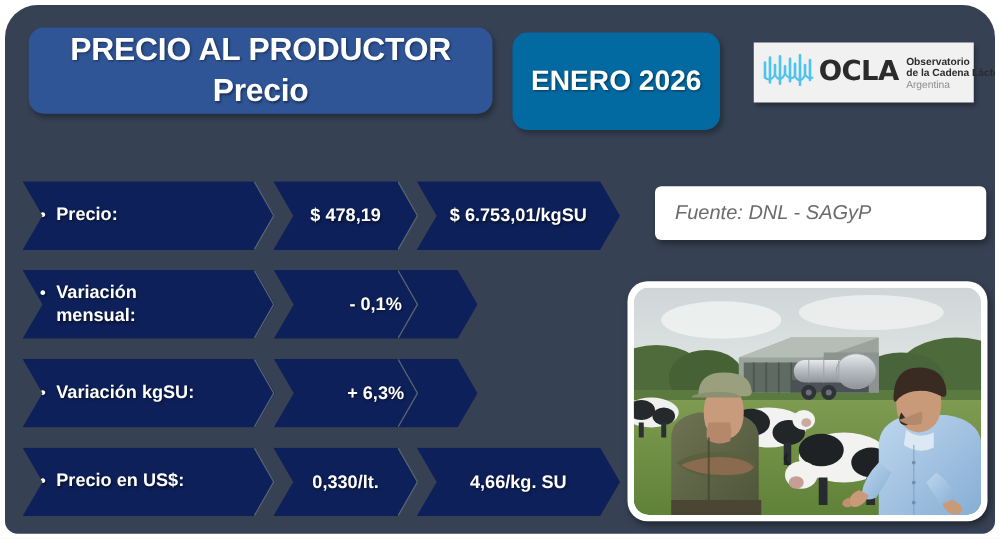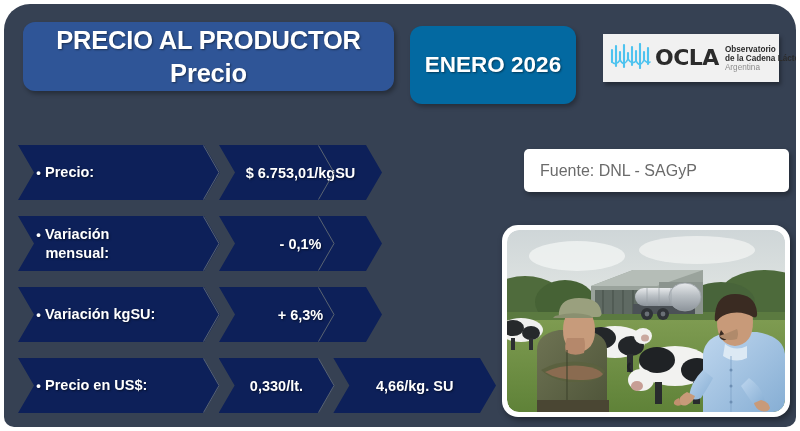--- a/index.html
+++ b/index.html
@@ -134,21 +134,20 @@
     display: flex;
     align-items: stretch;
   }
   .chev {
     position: relative;
     background: #0d2059;
     display: flex;
     align-items: center;
     box-sizing: border-box;
     filter: drop-shadow(1px 2px 2px rgba(0,0,0,0.30));
-    text-align: center;
   }
   .chev.c1 {
     width: 202px;
     padding-left: 14px;
     clip-path: polygon(0 0, calc(100% - 16px) 0, 100% 50%, calc(100% - 16px) 100%, 0 100%, 16px 50%);
   }
   .chev.c2 {
     width: 116px;
     margin-left: -1px;
     justify-content: center;
@@ -199,20 +198,21 @@
     top: 145px;
     width: 265px;
     height: 43px;
     background: #ffffff;
     border-radius: 5px;
     display: flex;
     align-items: center;
     padding-left: 16px;
     box-sizing: border-box;
     box-shadow: 2px 3px 5px rgba(0,0,0,0.35);
+    font-style: italic;
   }
   #source-box .src-text {
     color: #6b6b6b;
     font-size: 16px;
   }
 
   
   #photo-frame {
     position: absolute;
     left: 498px;
@@ -265,20 +265,23 @@
       </span>
     </div>
 
     <div id="rows">
 
       <div class="chev-row">
         <div class="chev c1">
           <div class="row-label">
             <span class="bullet">•</span><span>Precio:</span>
           </div>
+        </div>
+        <div class="chev c2">
+          <span class="row-value">$ 478,19</span>
         </div>
         <div class="chev c3">
           <span class="row-value">$ 6.753,01/kgSU</span>
         </div>
         <svg class="chev-sep s1" viewBox="0 0 17 55" preserveAspectRatio="none">
             <path d="M0.5 0.5 L16 27.5 L0.5 54.5" fill="none" stroke="#5a6472" stroke-width="1"></path>
           </svg>
         <svg class="chev-sep s2" viewBox="0 0 17 55" preserveAspectRatio="none">
             <path d="M0.5 0.5 L16 27.5 L0.5 54.5" fill="none" stroke="#5a6472" stroke-width="1"></path>
           </svg>

